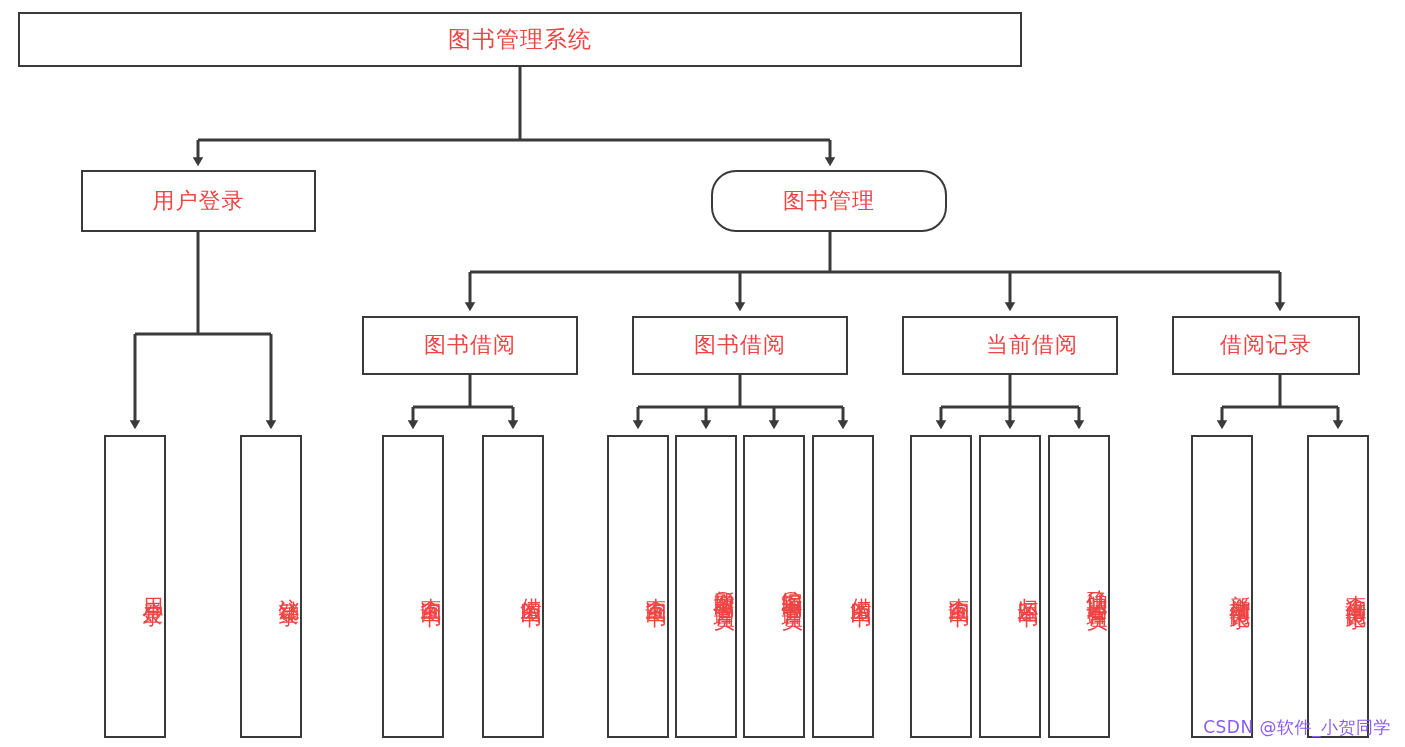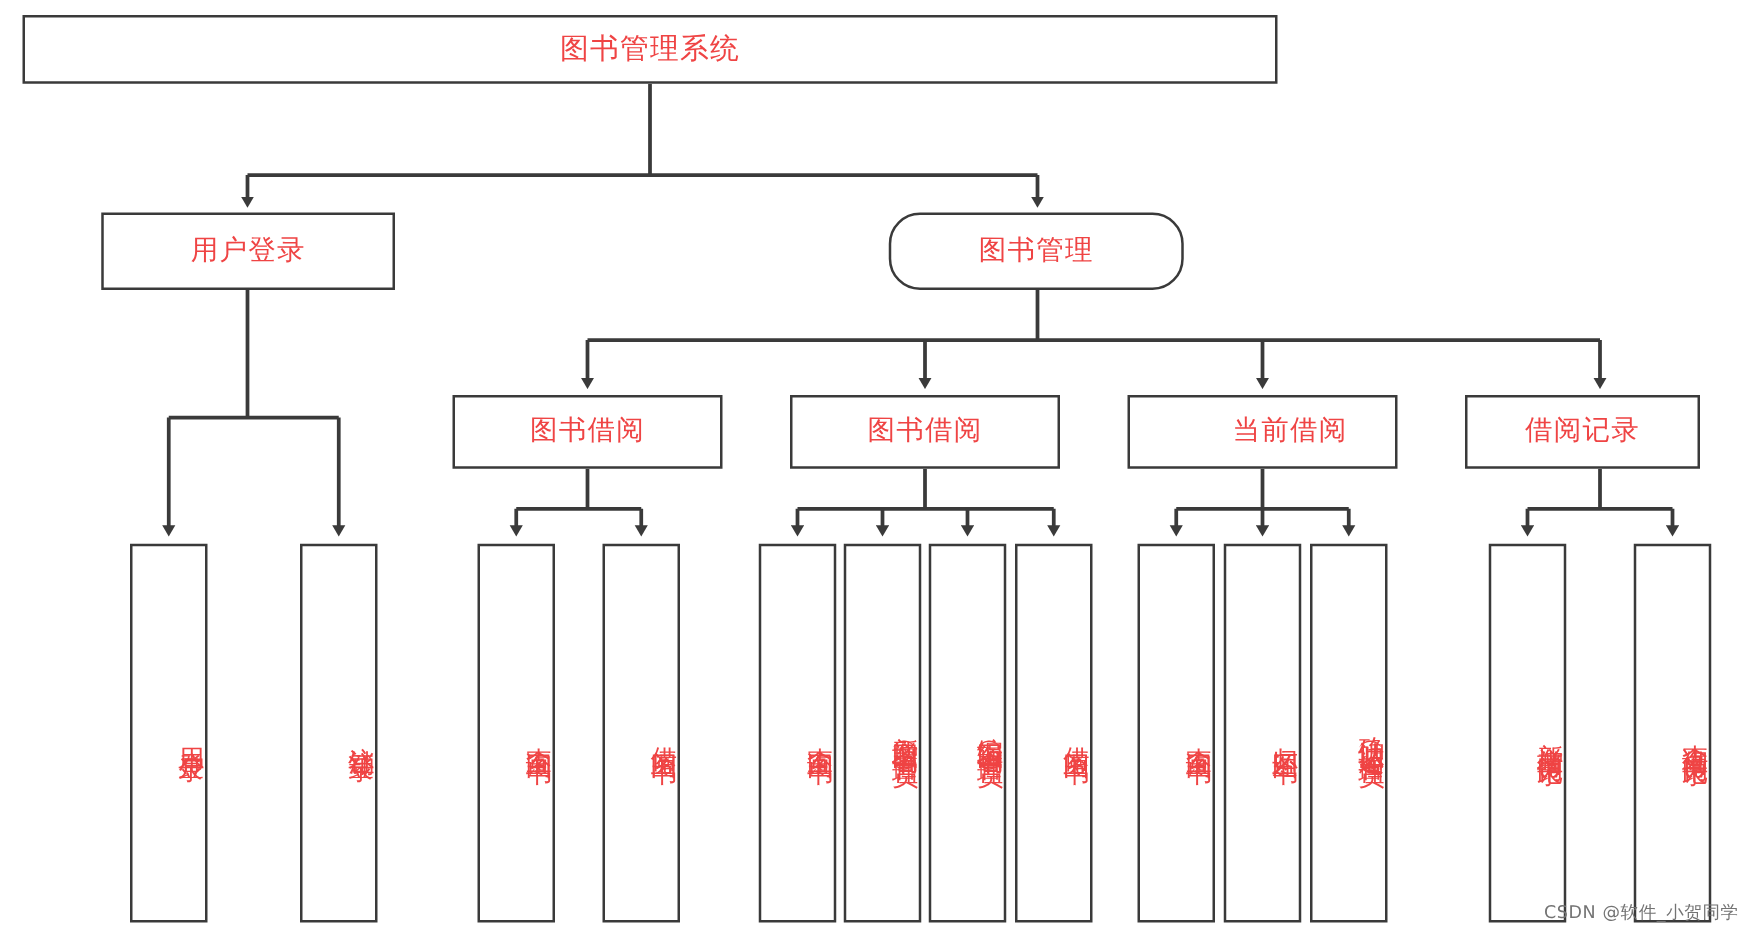--- a/index.html
+++ b/index.html
@@ -57,22 +57,22 @@
   }
   .node.vert .vlabel {
     writing-mode: vertical-rl;
     text-orientation: upright;
     display: block;
   }
   #watermark {
     position: absolute;
     right: 14px;
     bottom: 8px;
-    font-size: 14px;
-    color: #737373;
+    font-size: 17px;
+    color: #8b5cf6;
     letter-spacing: 0.5px;
     white-space: nowrap;
     user-select: none;
   }
 </style>
 </head>
 <body>
 
 <div id="canvas">
 

